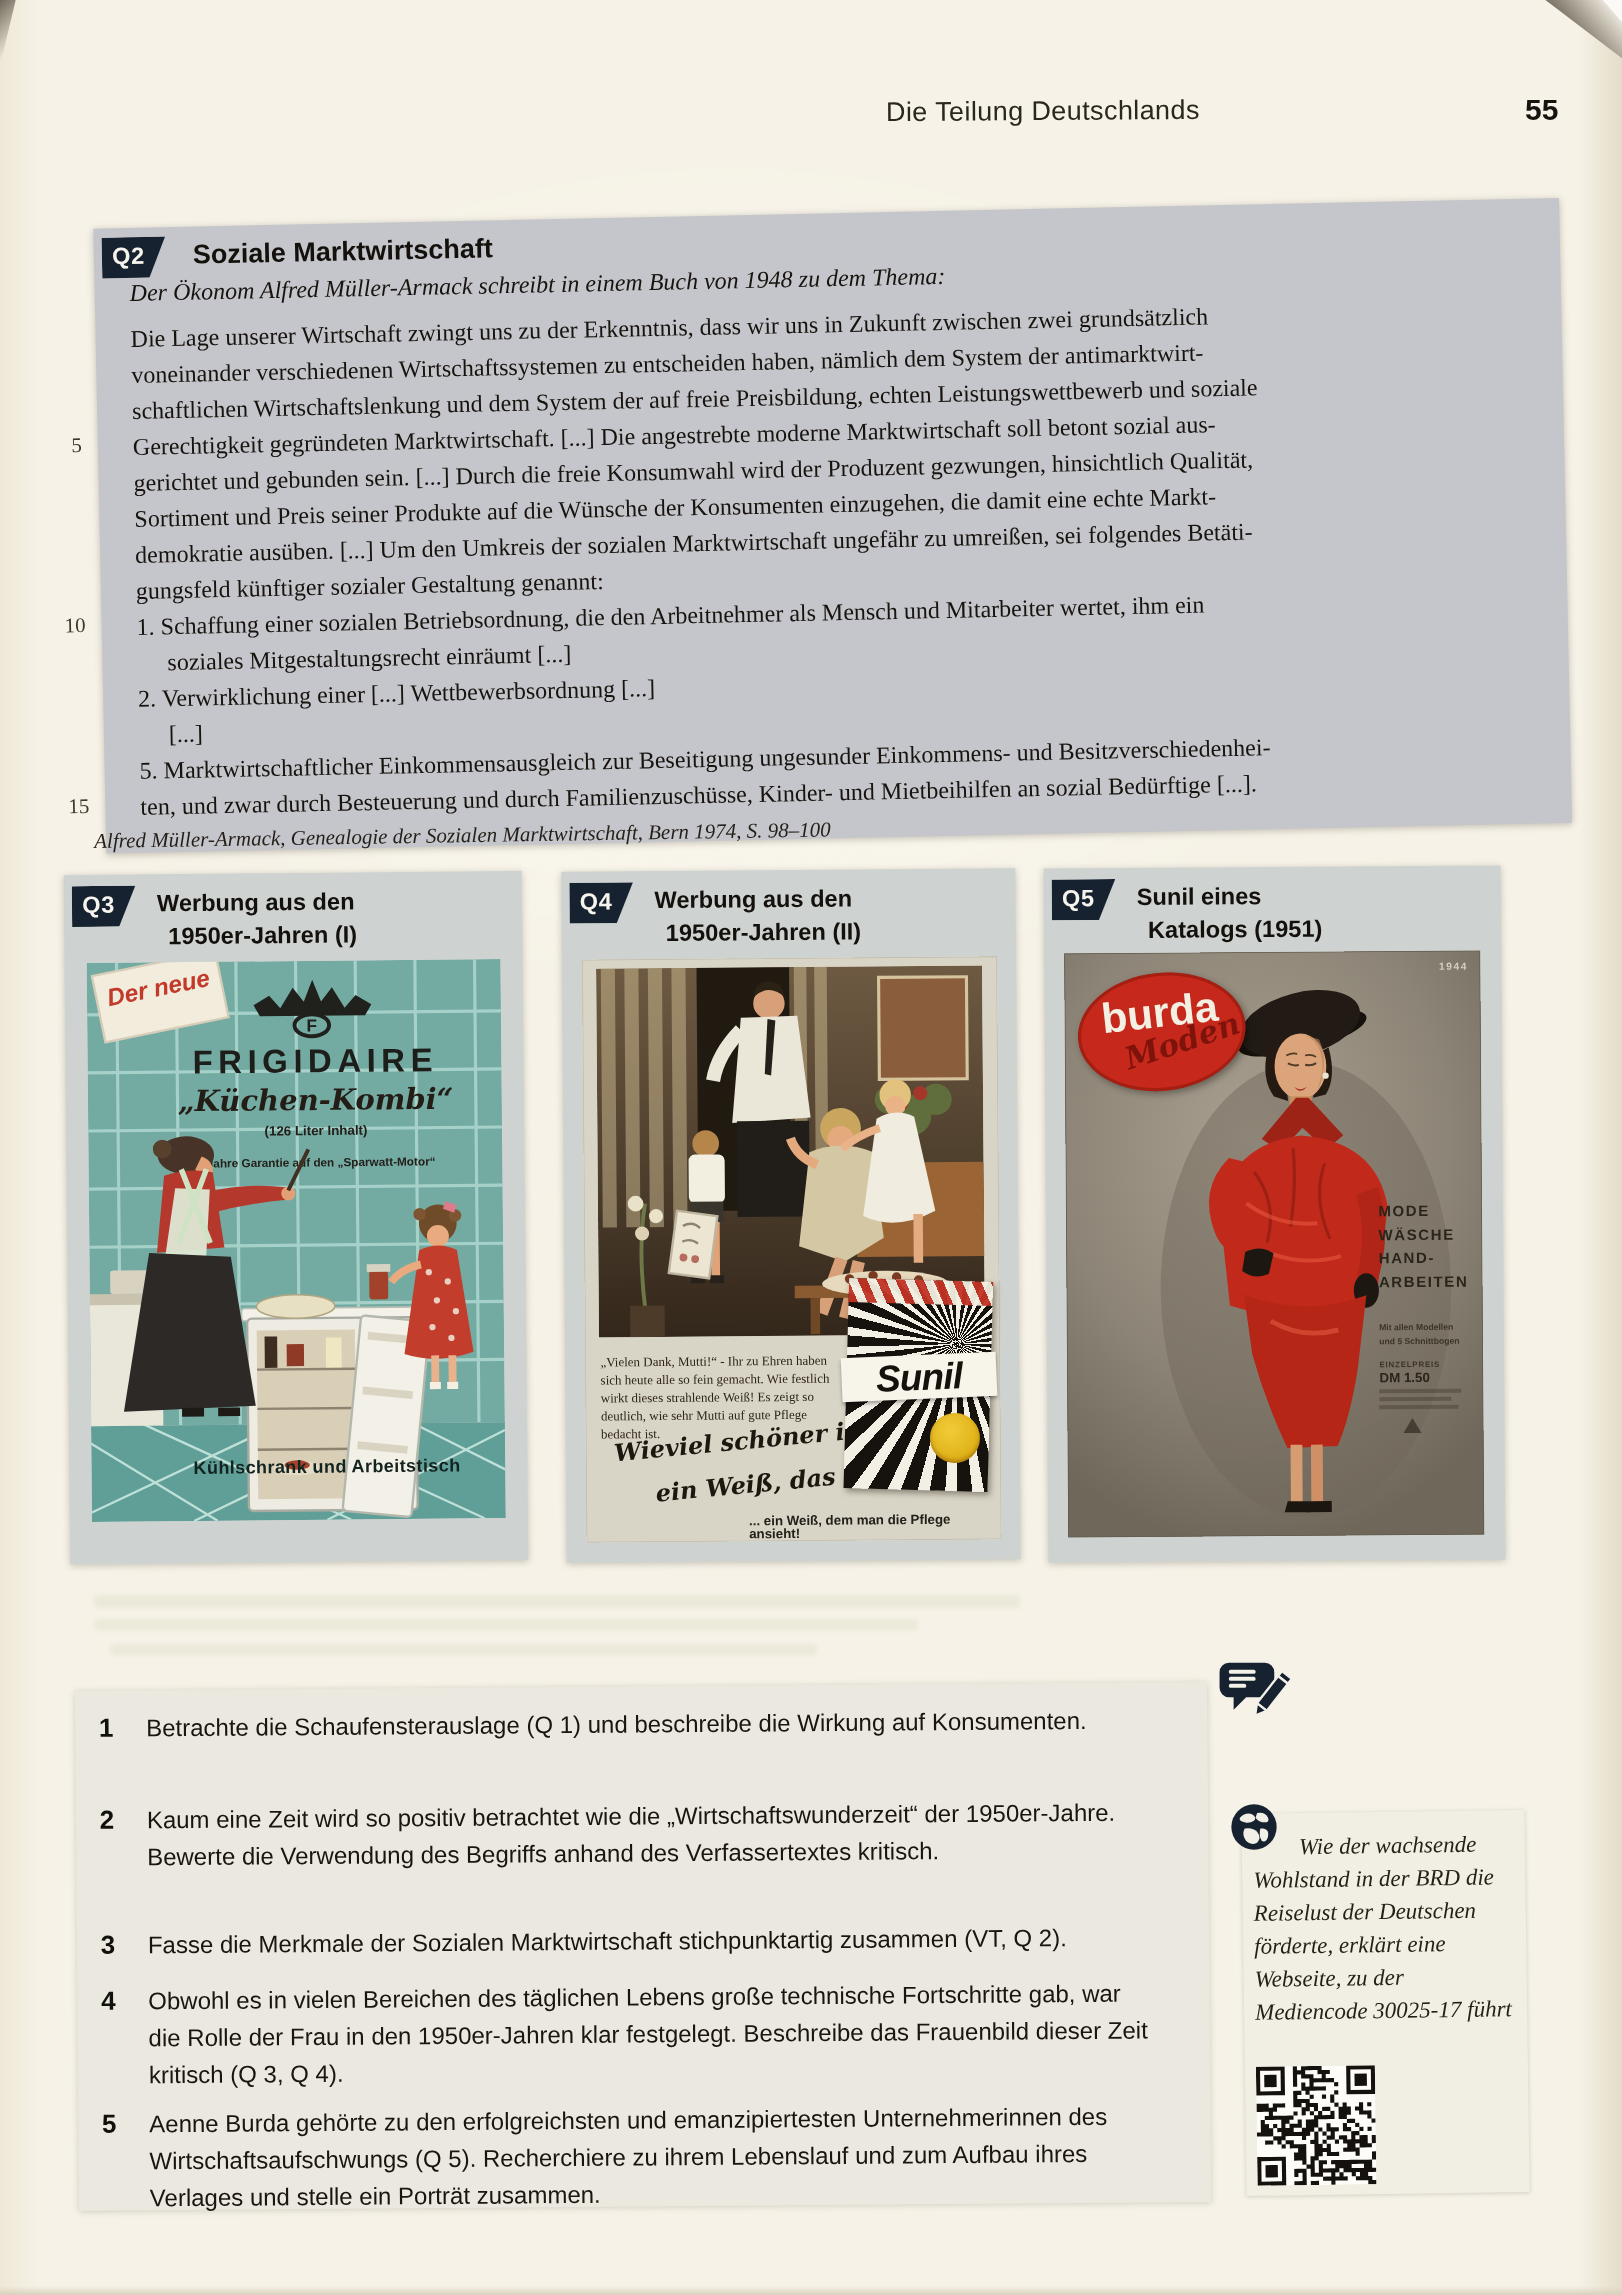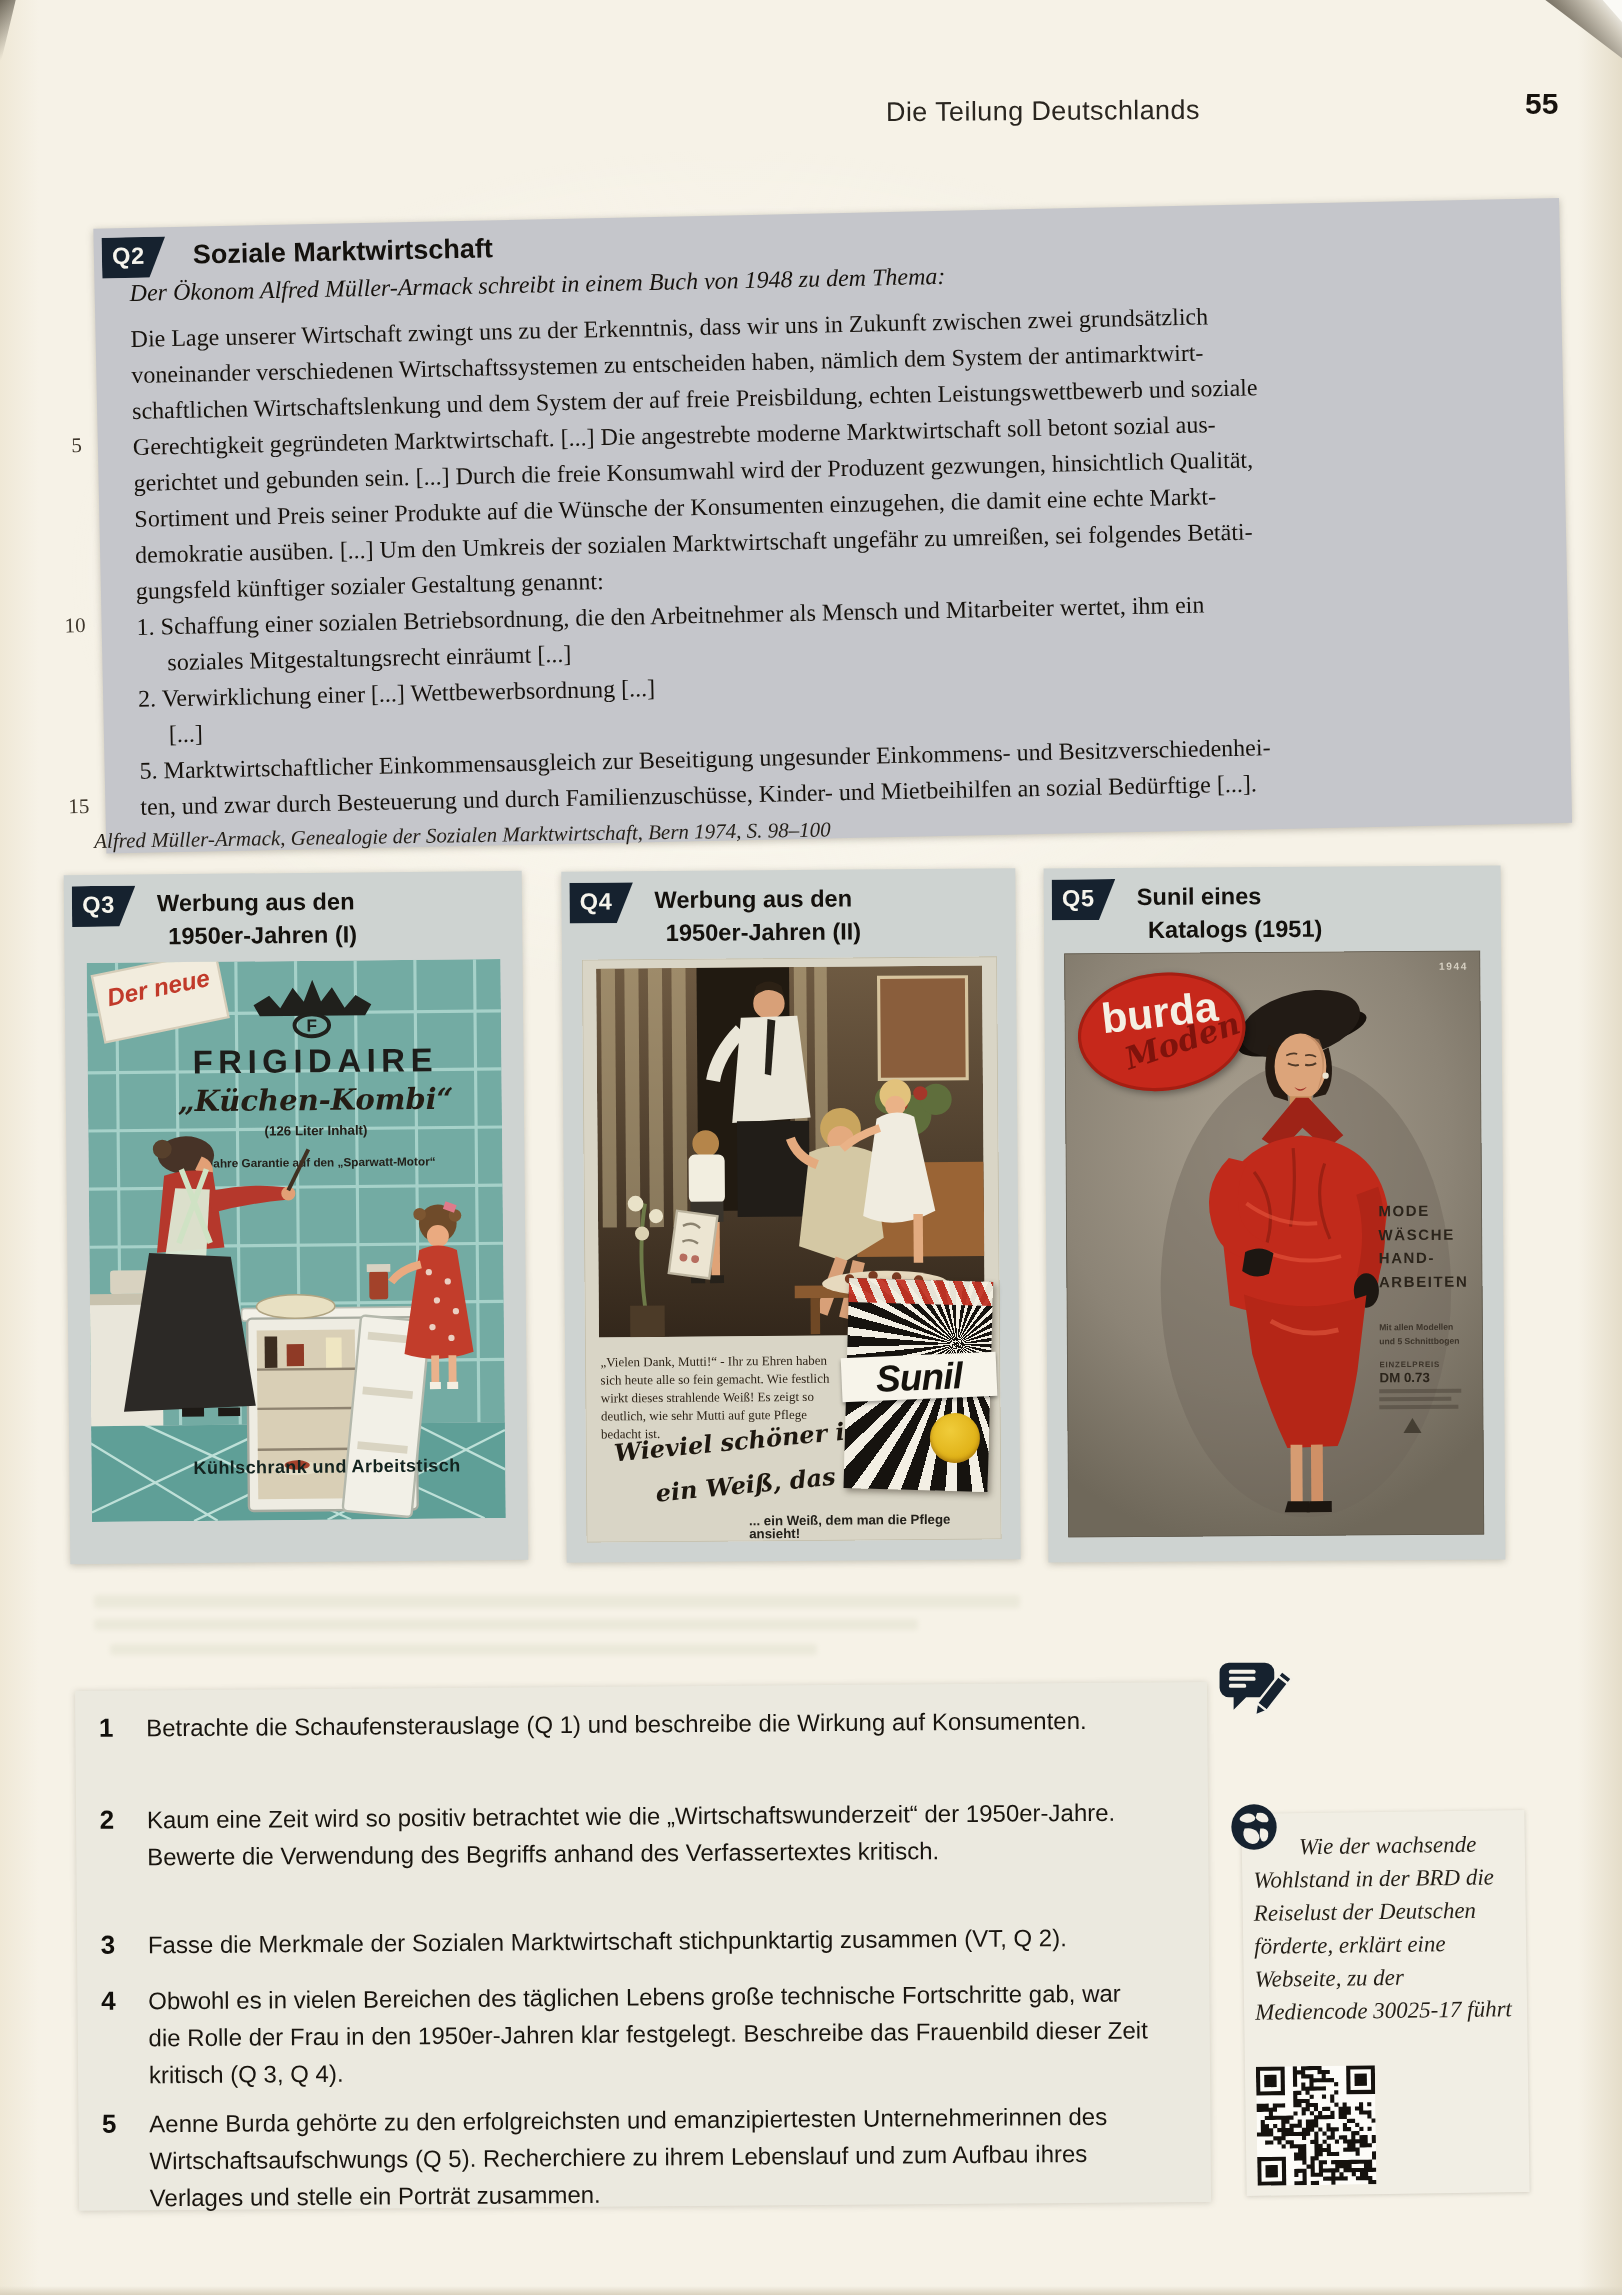--- a/index.html
+++ b/index.html
@@ -132,21 +132,21 @@
 </style>
 </head>
 <body>
 
 <div class="abs edge-tl"></div>
 <div class="abs corner-curl"></div>
 <div class="abs corner-sliver"></div>
 <div class="abs edge-bottom"></div>
 
 <div class="abs hdr-title" style="left:886px;top:96px;transform:rotate(-.4deg);">Die Teilung Deutschlands</div>
-<div class="abs hdr-num" style="left:1525px;top:87px;text-align:right;">55</div>
+<div class="abs hdr-num" style="left:1525px;top:93px;text-align:right;">55</div>
 
 <div class="abs qbox">
   <div class="abs ibox-chip chip" style="left:7.9px;top:9.4px;">Q2</div>
   <div class="abs qbox-title">Soziale Marktwirtschaft</div>
   <div class="abs q-intro">Der Ökonom Alfred Müller-Armack schreibt in einem Buch von 1948 zu dem Thema:</div>
 
   <div class="abs lnum" style="left:-52px;top:206px;">5</div>
   <div class="abs lnum" style="left:-52px;top:386px;">10</div>
   <div class="abs lnum" style="left:-52px;top:567px;">15</div>
 
@@ -428,21 +428,21 @@
     <div class="abs q5-year">1944</div>
 
     <div class="abs q5-col">
       <div class="q5-colline">MODE</div>
       <div class="q5-colline">WÄSCHE</div>
       <div class="q5-colline">HAND-</div>
       <div class="q5-colline">ARBEITEN</div>
       <div class="q5-note">Mit allen Modellen</div>
       <div class="q5-note" style="margin-top:1.6px;">und 5 Schnittbogen</div>
       <div class="q5-price-label">EINZELPREIS</div>
-      <div class="q5-price">DM 0.73</div>
+      <div class="q5-price">DM 1.50</div>
       <div class="q5-bar"></div>
       <div class="q5-bar" style="width:72px;"></div>
       <div class="q5-bar" style="width:79px;"></div>
       <div class="q5-tri"></div>
     </div>
   </div>
 </div>
 
 <div class="ghost" style="left:94px;top:1595px;width:926px;height:12.6px;"></div>
 <div class="ghost" style="left:94px;top:1619px;width:824px;height:11px;"></div>

